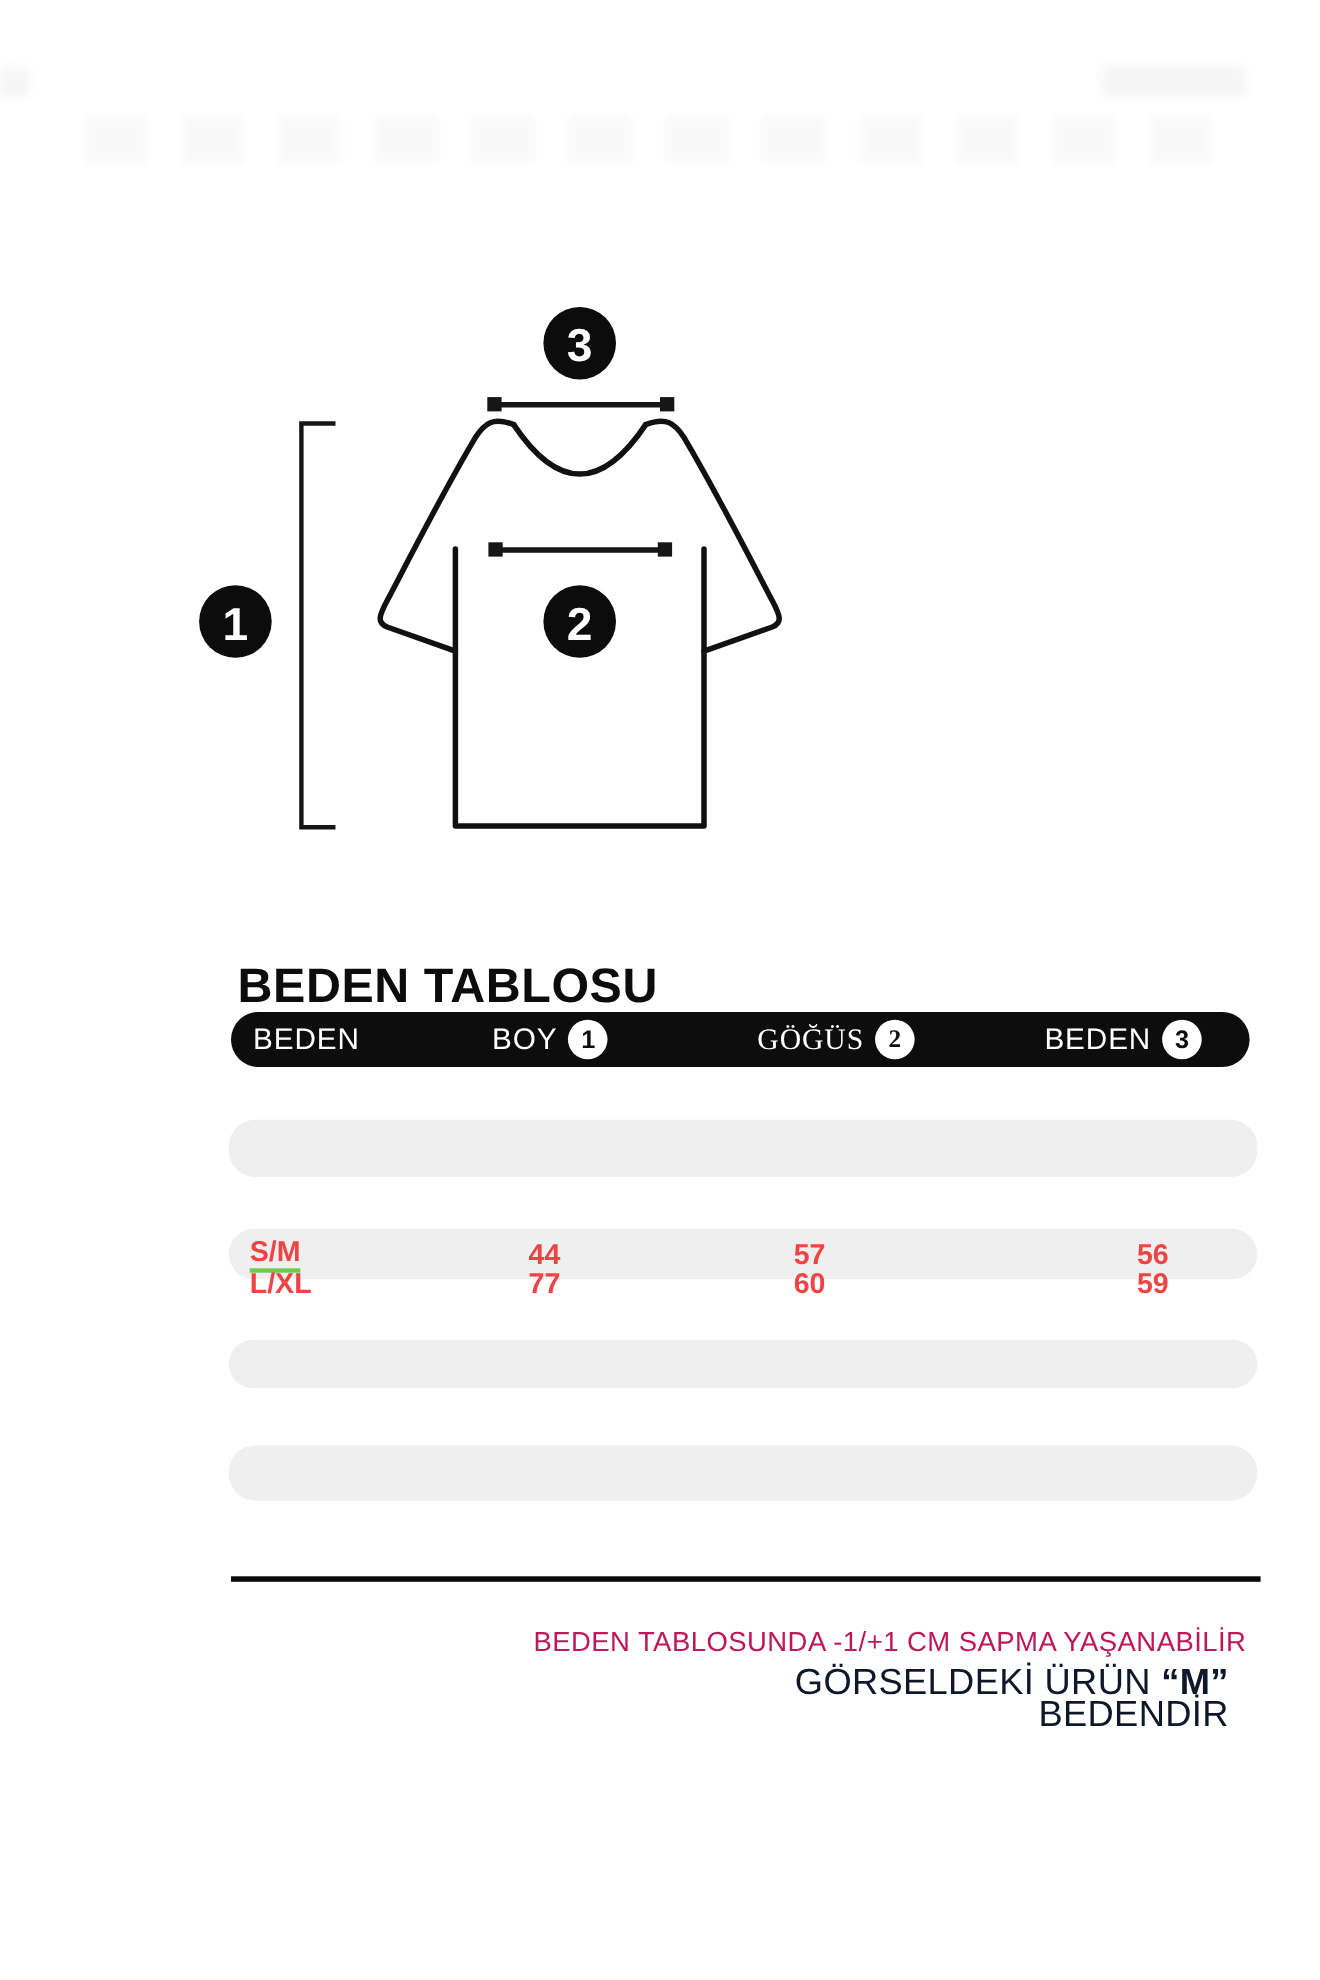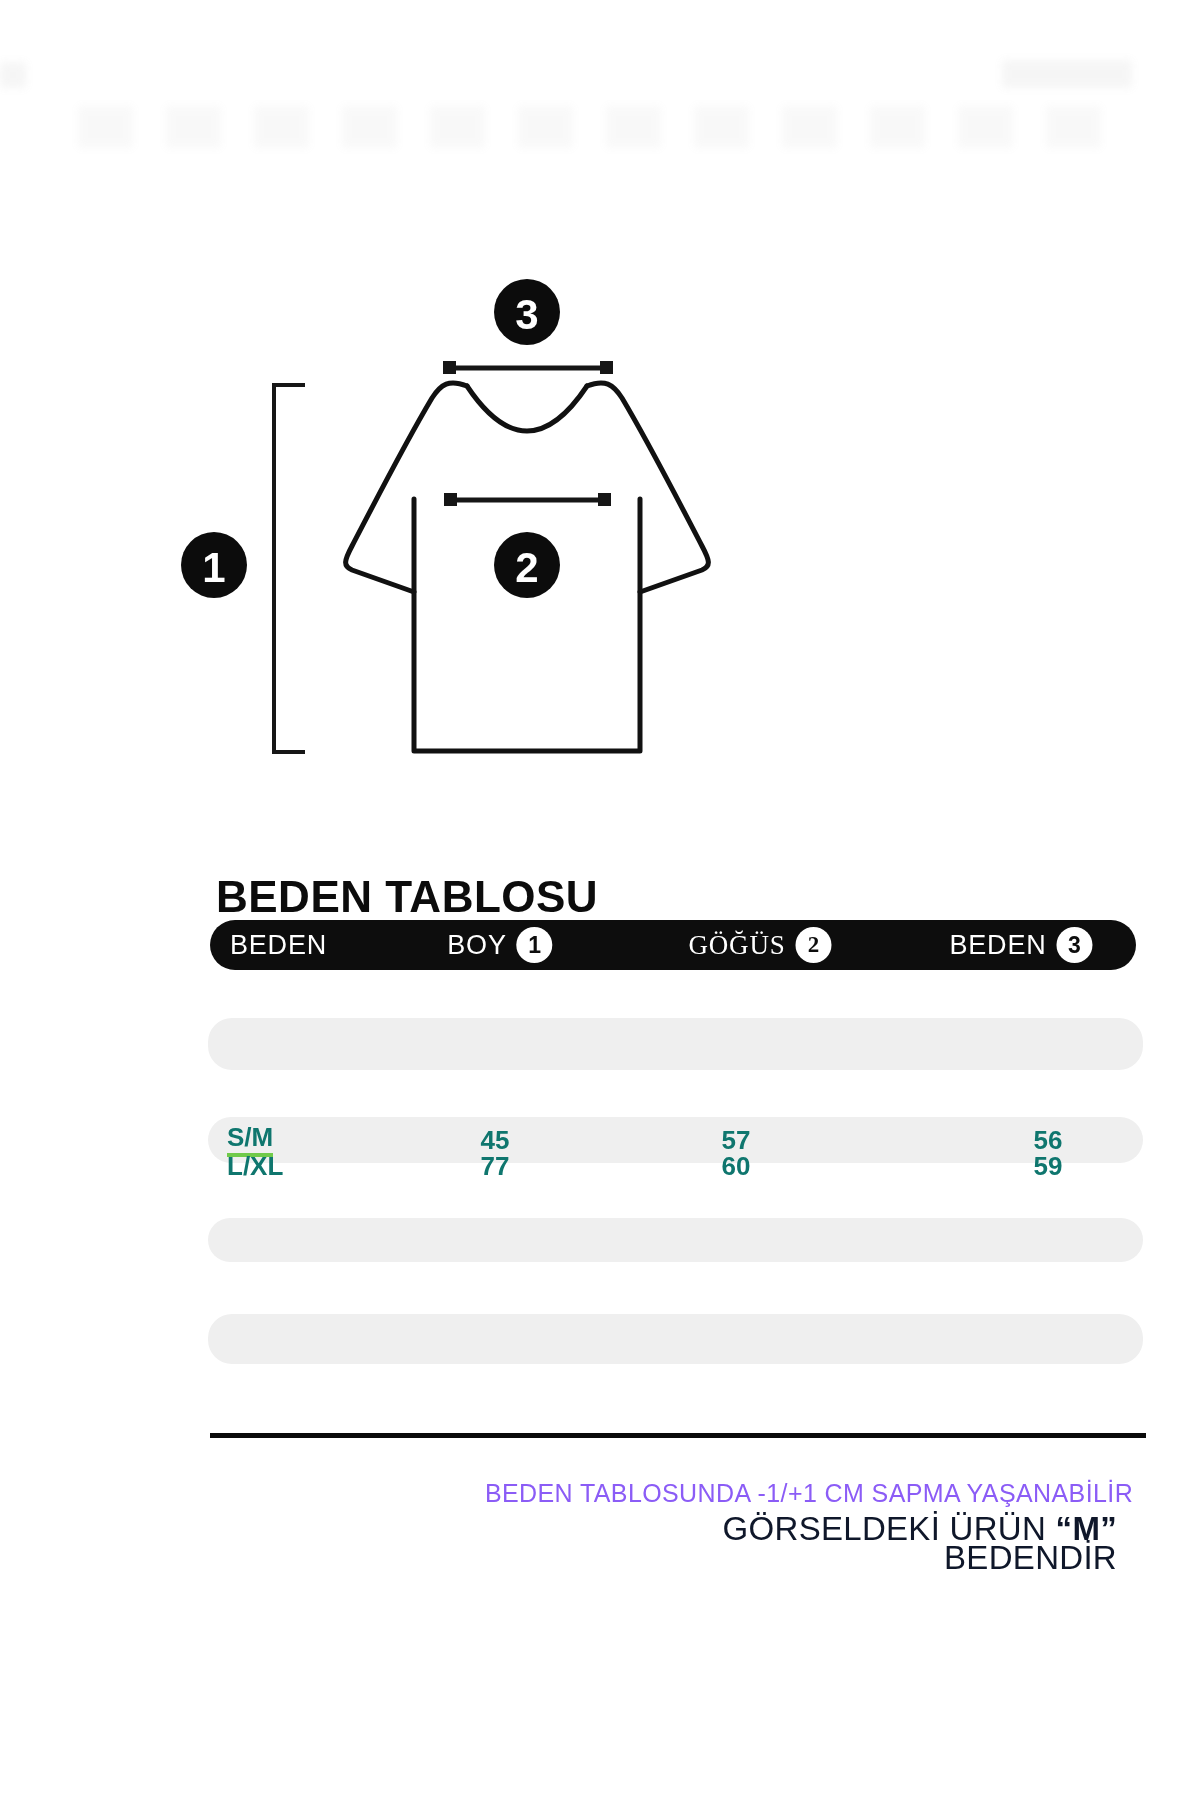--- a/index.html
+++ b/index.html
@@ -36,36 +36,36 @@
     font-size:23px;font-weight:700;line-height:36px;text-align:center;flex:0 0 auto;
   }
   .stripe{
     position:absolute;left:208px;width:935px;background:#efefef;border-radius:24px;
   }
   .stripe-a{top:1018px;height:52px;}
   .stripe-sm{top:1117px;height:46px;}
   .stripe-b{top:1218px;height:44px;}
   .stripe-c{top:1314px;height:50px;}
 
-  .cell{position:absolute;font-weight:700;color:#0f766e;white-space:nowrap;}
+  .cell{position:absolute;font-weight:700;color:#ef4444;white-space:nowrap;}
   .row-sm .cell{top:1117px;line-height:46px;font-size:26px;}
   .row-lxl .cell{top:1142px;line-height:48px;font-size:26px;}
   .cell.size{left:227px;}
   .cell.c1{left:495px;transform:translateX(-50%);}
   .cell.c2{left:736px;transform:translateX(-50%);}
   .cell.c3{left:1003px;transform:translateX(-50%);margin-left:45px;}
   .size-underline{
     display:inline-block;vertical-align:middle;line-height:1.1;
     border-bottom:4px solid #70ca4a;padding-bottom:2px;margin-top:-4px;
   }
   .divider{position:absolute;left:210px;top:1433px;width:936px;height:5px;background:#0a0a0a;}
 
   .footer-note1{
     position:absolute;left:467px;top:1479px;width:684px;text-align:center;
-    font-size:25px;font-weight:400;letter-spacing:0.4px;color:#8b5cf6;
+    font-size:25px;font-weight:400;letter-spacing:0.4px;color:#be185d;
   }
   .footer-note2{
     position:absolute;left:697px;top:1514px;width:420px;text-align:right;
     font-size:33px;font-weight:400;letter-spacing:0.3px;color:#0f172a;line-height:29px;
   }
   .footer-note2 b{font-weight:700;}
 </style>
 </head>
 <body>
 
@@ -133,21 +133,21 @@
 
   <div class="stripe stripe-a"></div>
   <div class="stripe stripe-sm"></div>
   <div class="stripe stripe-b"></div>
   <div class="stripe stripe-c"></div>
 
   <div class="row-sm">
     <div class="cell size">
       <span class="size-underline">S/M</span>
     </div>
-    <div class="cell c1">45</div>
+    <div class="cell c1">44</div>
     <div class="cell c2">57</div>
     <div class="cell c3">56</div>
   </div>
 
   <div class="row-lxl">
     <div class="cell size">L/XL</div>
     <div class="cell c1">77</div>
     <div class="cell c2">60</div>
     <div class="cell c3">59</div>
   </div>

